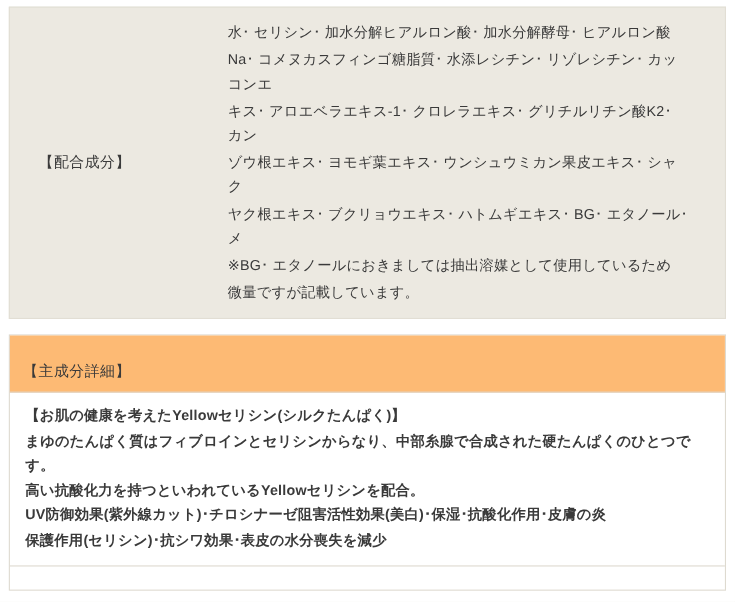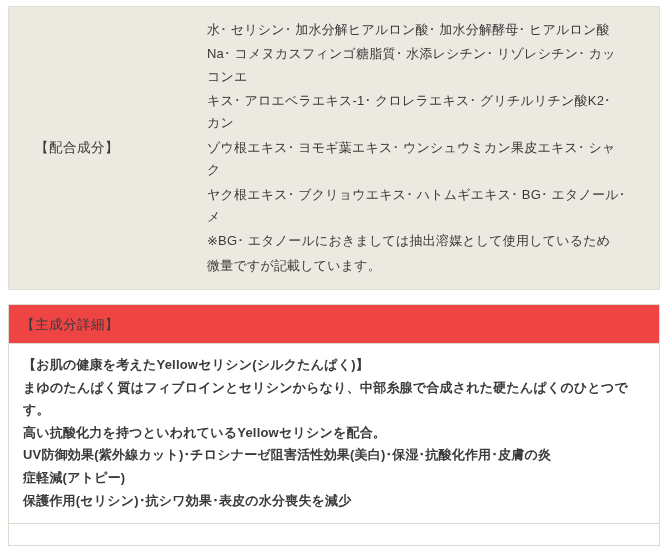--- a/index.html
+++ b/index.html
@@ -59,23 +59,23 @@
 
   
   .details-block {
     margin-top: 14px;
     width: 652px;
     box-sizing: border-box;
     border: 1px solid #dedad0;
     background: #ffffff;
   }
   .details-header {
-    background: #ef4444;
+    background: #fdba74;
     border-bottom: 1px solid #dedad0;
-    padding: 11px 0 9px 12px;
+    padding: 24px 0 9px 12px;
     font-size: 13.5px;
     color: #3a3a3a;
     letter-spacing: 0.5px;
   }
   .details-section {
     padding: 10px 14px 11px 14px;
     line-height: 1.74;
     font-size: 13px;
     letter-spacing: 0.2px;
     font-weight: bold;
@@ -110,21 +110,20 @@
 
   <div class="details-block">
     <div class="details-header">【主成分詳細】</div>
 
     <div class="details-section">
       <p class="section-title">【お肌の健康を考えたYellowセリシン(シルクたんぱく)】</p>
       <p>まゆのたんぱく質はフィブロインとセリシンからなり、中部糸腺で合成された硬たんぱくのひとつで</p>
       <p>す。</p>
       <p>高い抗酸化力を持つといわれているYellowセリシンを配合。</p>
       <p>UV防御効果(紫外線カット)･チロシナーゼ阻害活性効果(美白)･保湿･抗酸化作用･皮膚の炎</p>
-      <p>症軽減(アトピー)</p>
       <p>保護作用(セリシン)･抗シワ効果･表皮の水分喪失を減少</p>
     </div>
 
     <div class="details-section">
       
       
       
     </div>
   </div>
 

